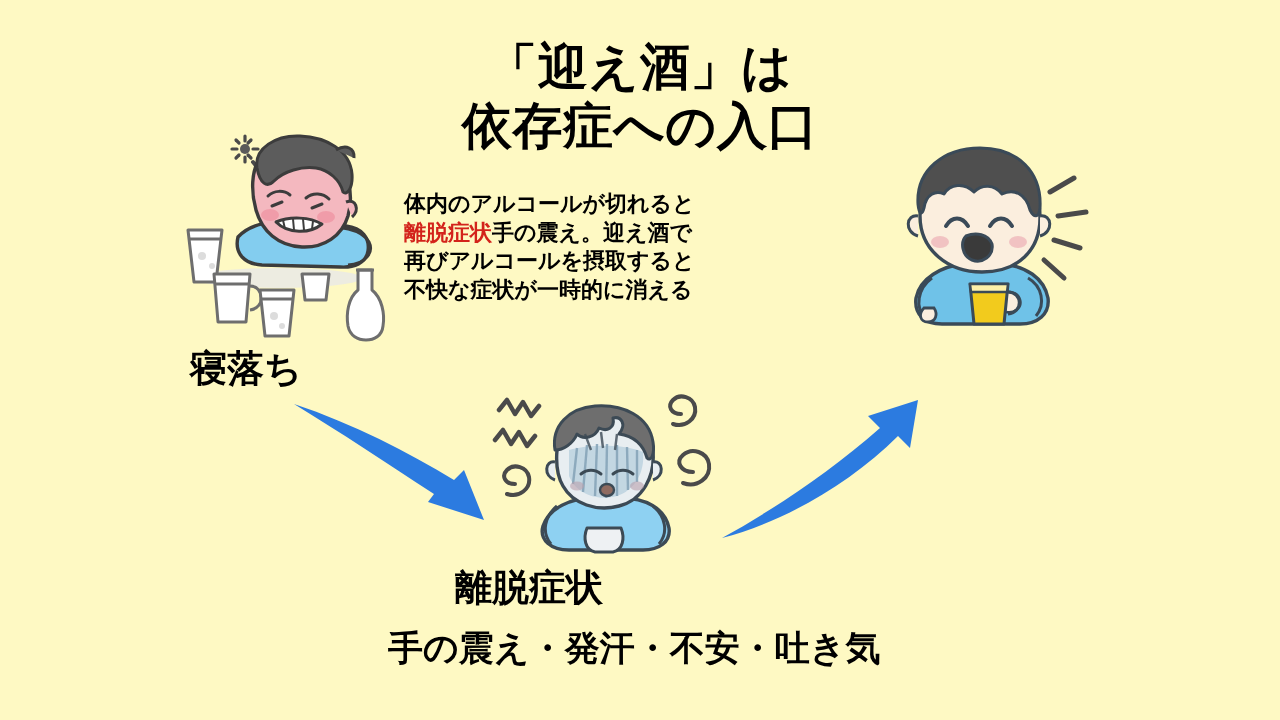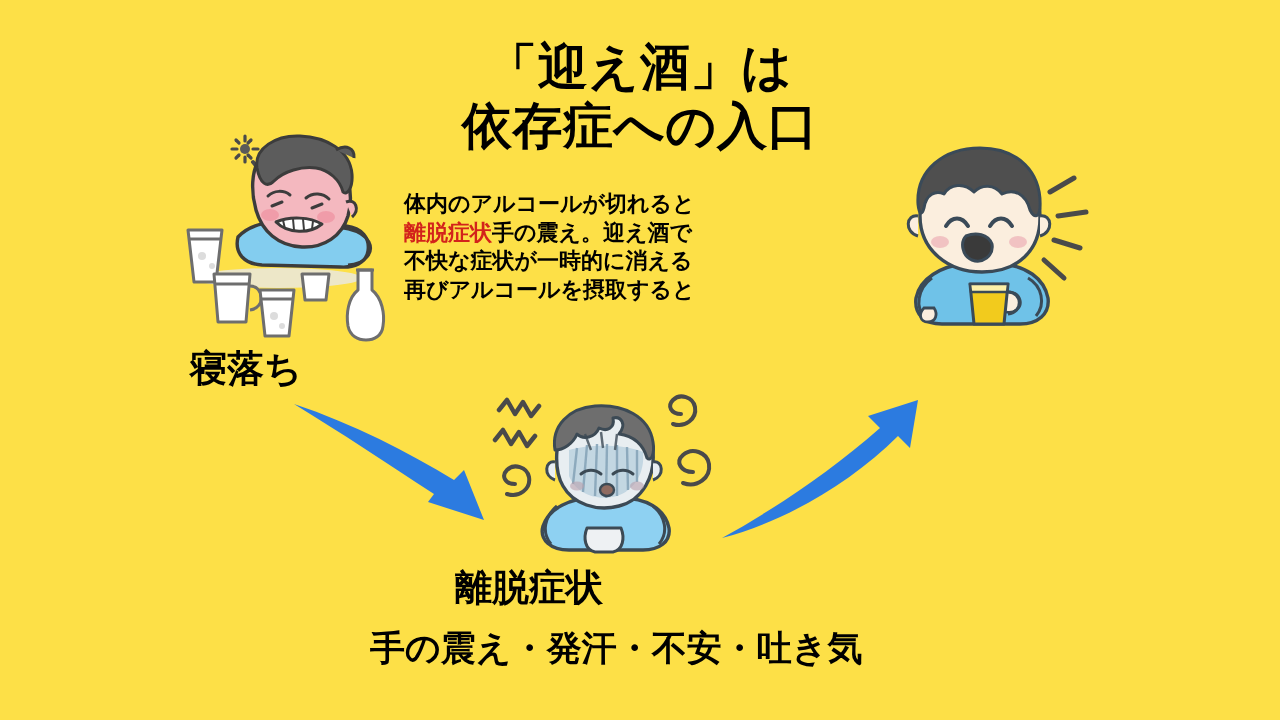--- a/index.html
+++ b/index.html
@@ -7,21 +7,21 @@
     padding: 0;
     background: #ffffff;
   }
   body {
     font-family: "DejaVu Sans", "Liberation Sans", sans-serif;
   }
   #stage {
     position: relative;
     width: 1280px;
     height: 720px;
-    background: #fde047;
+    background: #fef9c3;
     overflow: hidden;
   }
 
   
   .title-block {
     position: absolute;
     left: 360px;
     top: 38px;
     width: 560px;
     text-align: center;
@@ -52,21 +52,21 @@
   .caption {
     position: absolute;
     color: #000000;
     font-weight: 700;
     text-align: left;
     white-space: nowrap;
   }
   .cap-left  { left: 190px; top: 344px; width: 230px; font-size: 37px; }
   .cap-right { left: 890px; top: 344px; width: 210px; font-size: 37px; }
   .cap-mid   { left: 455px; top: 563px; width: 310px; font-size: 37px; }
-  .cap-mid-sub { left: 370px; top: 625px; width: 440px; font-size: 35px; }
+  .cap-mid-sub { left: 388px; top: 625px; width: 440px; font-size: 35px; }
 
   
   .illus { position: absolute; }
   .illus svg { display: block; overflow: visible; }
 
   .ill-left  { left: 150px; top: 118px;  width: 248px; height: 228px; }
   .ill-mid   { left: 485px; top: 388px;  width: 236px; height: 182px; }
   .ill-right { left: 898px; top: 132px;  width: 210px; height: 212px; }
 
   
@@ -80,22 +80,22 @@
 <div id="stage">
 
   <div class="title-block">
     <span class="title-line">「迎え酒」は</span>
     <span class="title-line">依存症への入口</span>
   </div>
 
   <div class="body-block">
     <span class="body-line">体内のアルコールが切れると</span>
     <span class="body-line"><span class="hl-red">離脱症状</span><span>手の震え。迎え酒で</span></span>
+    <span class="body-line">再びアルコールを摂取すると</span>
     <span class="body-line">不快な症状が一時的に消える</span>
-    <span class="body-line">再びアルコールを摂取すると</span>
   </div>
 
   <div class="illus ill-left">
     <svg viewBox="0 0 248 228" width="248" height="228" xmlns="http://www.w3.org/2000/svg">
       <g stroke="#4a4a4a" stroke-width="3" fill="none" stroke-linecap="round" stroke-linejoin="round">
 
         <g stroke-width="3.2">
           <circle cx="95" cy="31" r="5" fill="#5a5a5a" stroke="none"></circle>
           <line x1="95" y1="18" x2="95" y2="23"></line>
           <line x1="95" y1="39" x2="95" y2="44"></line>

